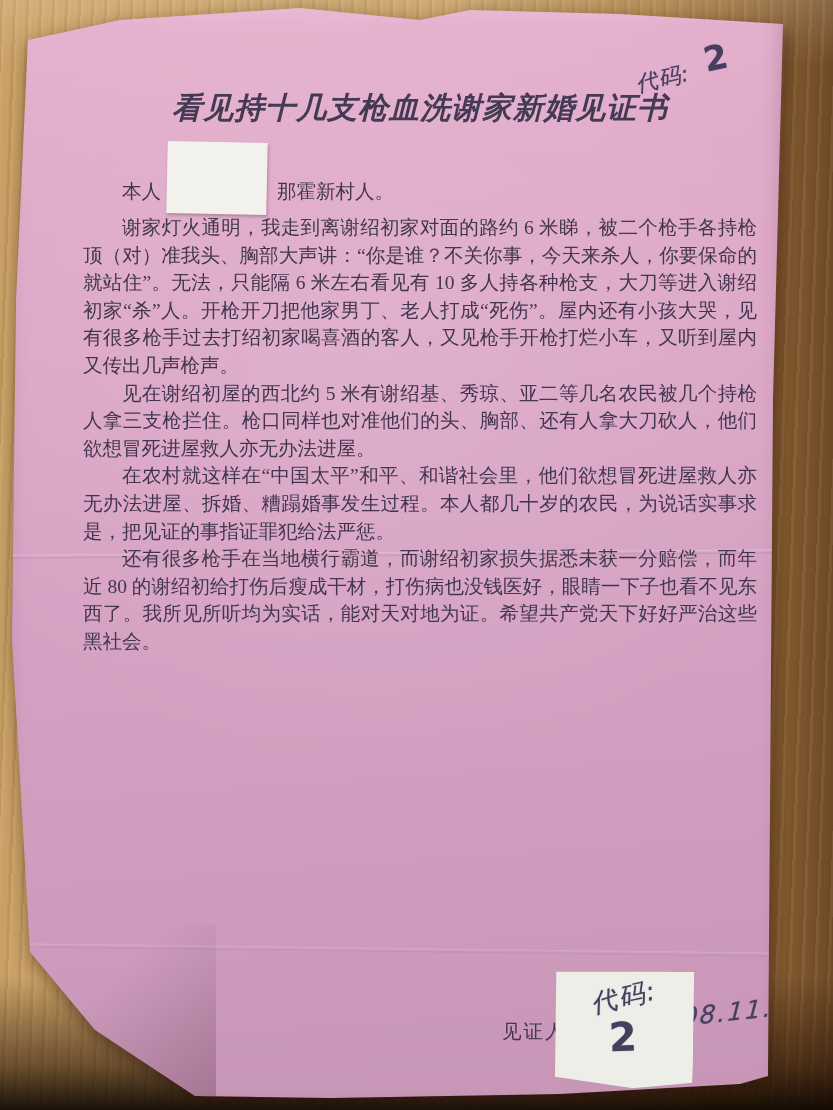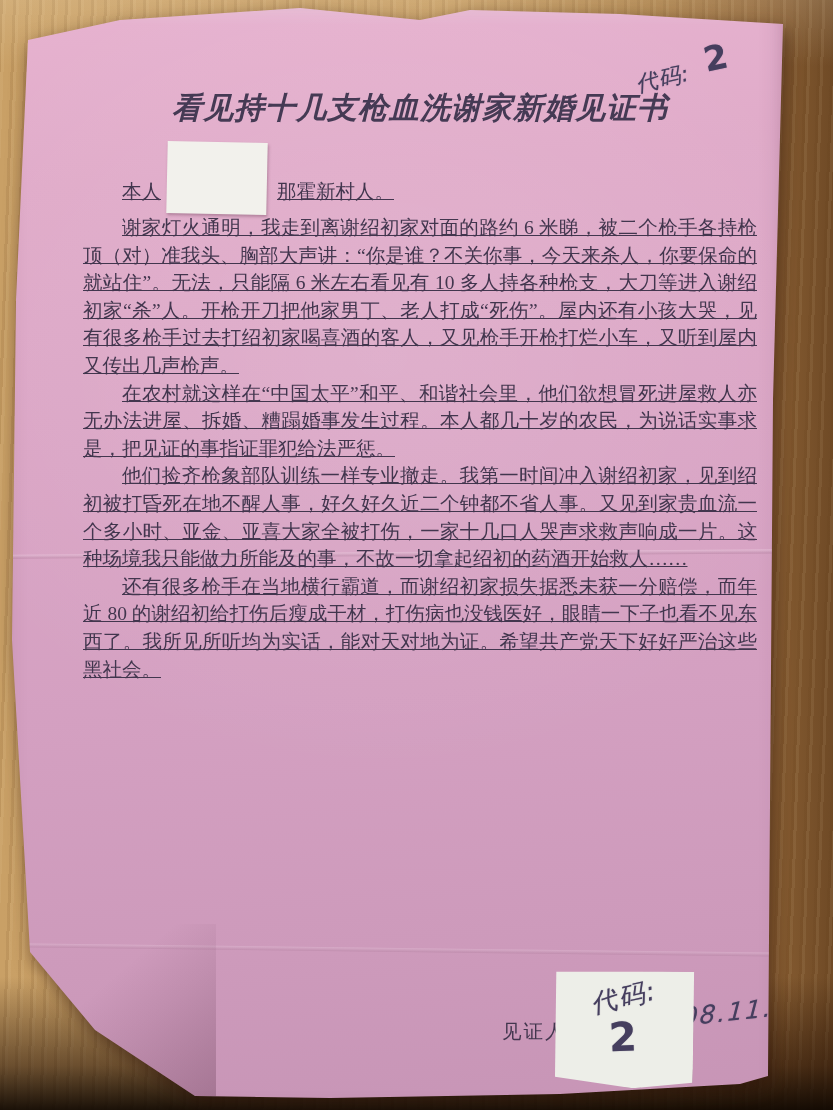--- a/index.html
+++ b/index.html
@@ -60,21 +60,21 @@
     font-size:30px;font-weight:bold;letter-spacing:1px;
     color:#453a54;
     font-style:italic;
   }
   .doc-body{
     position:absolute;left:77px;top:138px;width:674px;
     font-size:19.5px;line-height:27.6px;
     color:#42364e;
     text-align:justify;
   }
-  .doc-body p{margin:0;text-indent:2em;text-decoration:underline;}
+  .doc-body p{margin:0;text-indent:2em;}
   .redaction{
     display:inline-block;width:100px;height:72px;
     background:#f2f1ec;
     box-shadow:1px 2px 3px rgba(90,45,70,0.35);
     transform:rotate(1.2deg);
     vertical-align:-16px;
     margin:0 10px 0 6px;
   }
   
   .hand{
@@ -131,22 +131,22 @@
       <div class="code-top hand">
         <span class="lbl">代码:</span>
         <span class="val">2</span>
       </div>
 
       <h1 class="doc-title">看见持十几支枪血洗谢家新婚见证书</h1>
 
       <div class="doc-body">
         <p><span>本人</span><span class="redaction"></span><span>那霍新村人。</span></p>
         <p>谢家灯火通明，我走到离谢绍初家对面的路约 6 米睇，被二个枪手各持枪顶（对）准我头、胸部大声讲：“你是谁？不关你事，今天来杀人，你要保命的就站住”。无法，只能隔 6 米左右看见有 10 多人持各种枪支，大刀等进入谢绍初家“杀”人。开枪开刀把他家男丁、老人打成“死伤”。屋内还有小孩大哭，见有很多枪手过去打绍初家喝喜酒的客人，又见枪手开枪打烂小车，又听到屋内又传出几声枪声。</p>
+        <p>见在谢绍初屋的西北约 5 米有谢绍基、秀琼、亚二等几名农民被几个持枪人拿三支枪拦住。枪口同样也对准他们的头、胸部、还有人拿大刀砍人，他们欲想冒死进屋救人亦无办法进屋。</p>
         <p>在农村就这样在“中国太平”和平、和谐社会里，他们欲想冒死进屋救人亦无办法进屋、拆婚、糟蹋婚事发生过程。本人都几十岁的农民，为说话实事求是，把见证的事指证罪犯给法严惩。</p>
-        <p>他们捡齐枪象部队训练一样专业撤走。我第一时间冲入谢绍初家，见到绍初被打昏死在地不醒人事，好久好久近二个钟都不省人事。又见到家贵血流一个多小时、亚金、亚喜大家全被打伤，一家十几口人哭声求救声响成一片。这种场境我只能做力所能及的事，不故一切拿起绍初的药酒开始救人……</p>
         <p>还有很多枪手在当地横行霸道，而谢绍初家损失据悉未获一分赔偿，而年近 80 的谢绍初给打伤后瘦成干材，打伤病也没钱医好，眼睛一下子也看不见东西了。我所见所听均为实话，能对天对地为证。希望共产党天下好好严治这些黑社会。</p>
       </div>
 
       <span class="witness">见证人</span>
 
       <span class="date-hand hand">2008.11.10</span>
 
       <div class="sticker">
         <div class="s-lbl hand">代码:</div>
         <div class="s-val hand">2</div>

